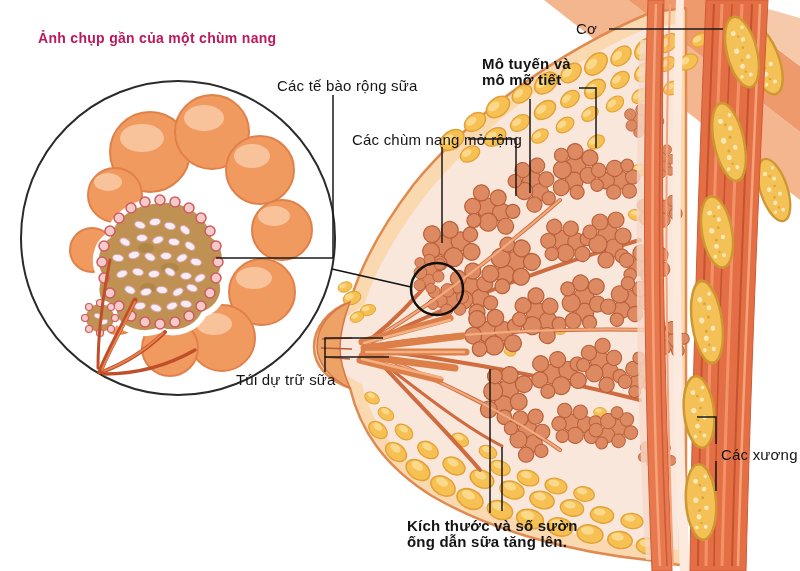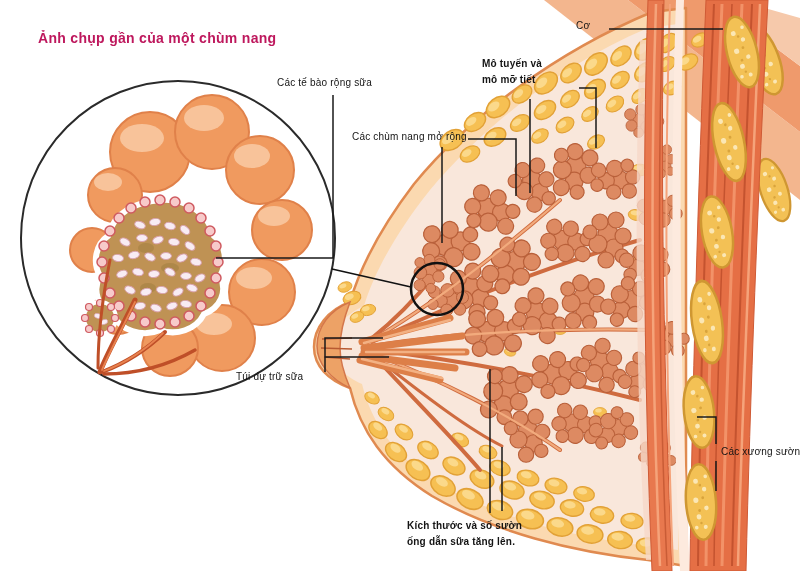--- a/index.html
+++ b/index.html
@@ -1,19 +1,19 @@
 <!DOCTYPE html>
 <html><head>
 <meta charset="utf-8">
 <style>
   html,body{margin:0;padding:0;background:#fff;}
   .stage{position:relative;width:800px;height:571px;background:#ffffff;overflow:hidden;
          font-family:"Liberation Sans",sans-serif;}
   .stage svg{position:absolute;left:0;top:0;}
-  .label{position:absolute;font-size:10px;color:#141414;white-space:nowrap;letter-spacing:.2px;z-index:2;}
+  .label{position:absolute;font-size:15px;color:#141414;white-space:nowrap;letter-spacing:.2px;z-index:2;}
   .label.two{line-height:16px;font-weight:bold;}
   .title{font-weight:bold;font-size:14px;letter-spacing:.3px;color:#be185d;}
 </style>
 </head>
 <body>
 
 <div class="stage">
 
 <svg width="800" height="571" viewBox="0 0 800 571">
   <defs>

